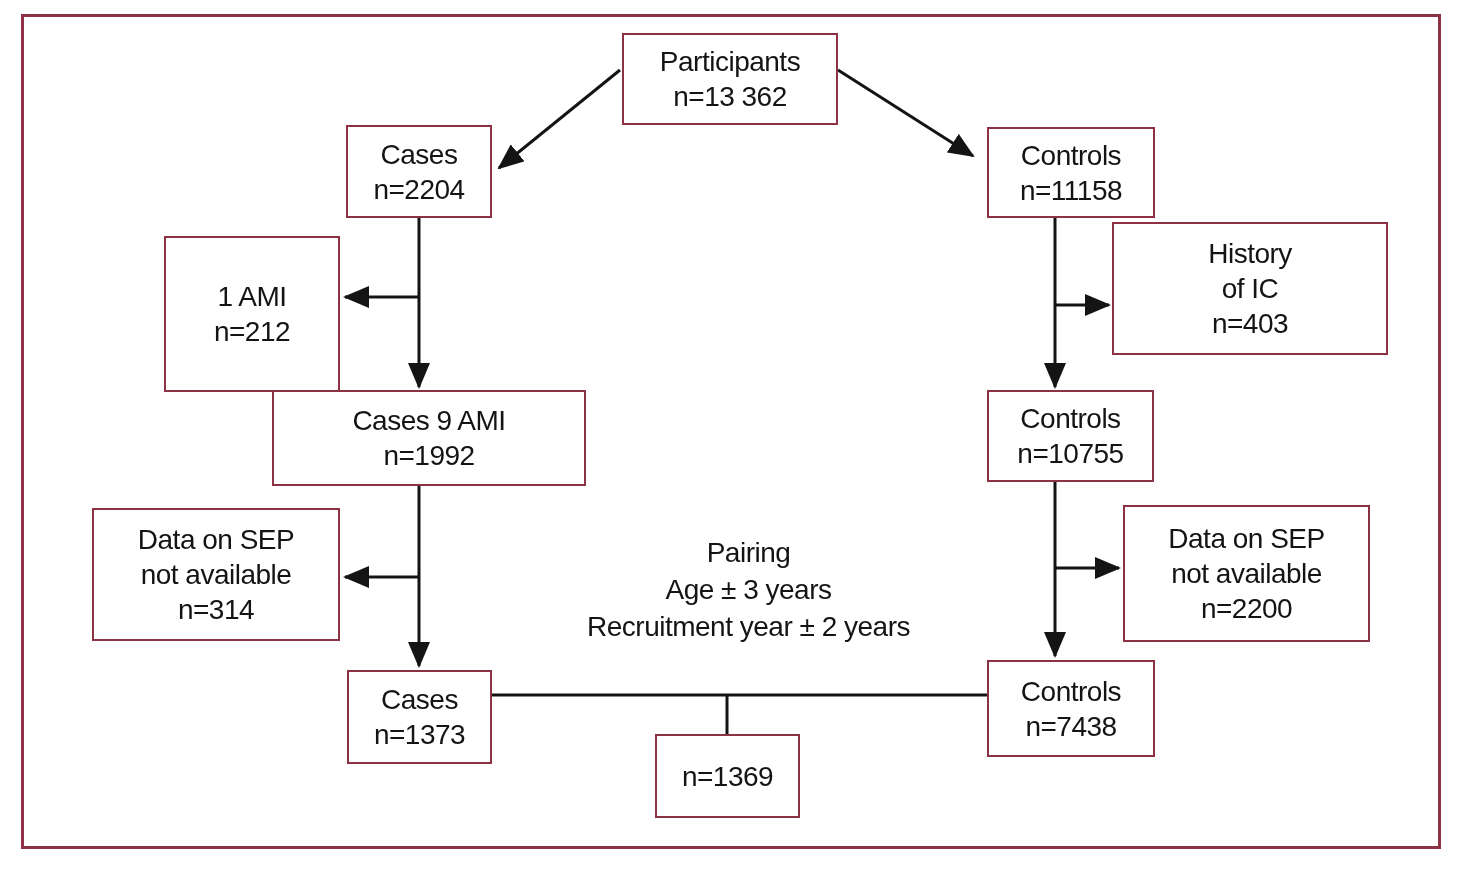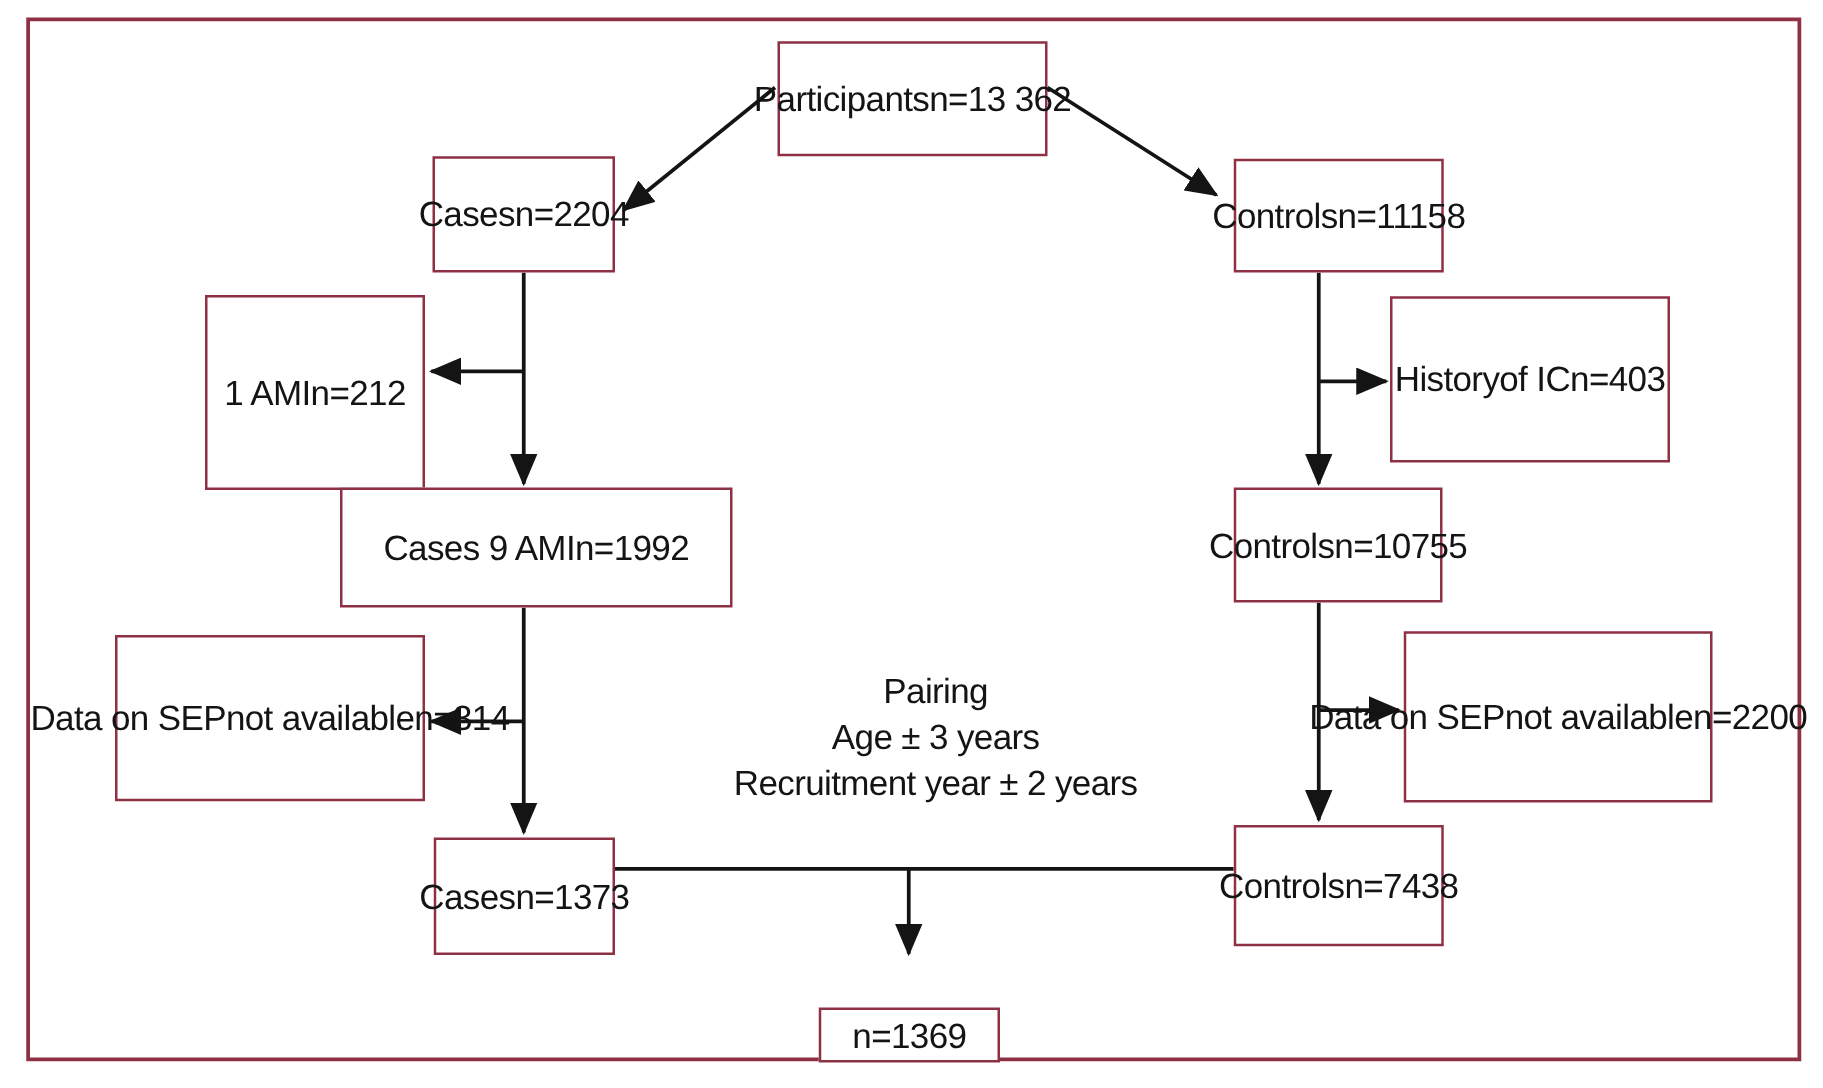--- a/index.html
+++ b/index.html
@@ -25,21 +25,21 @@
     border: 3px solid #8e3145;
     box-sizing: border-box;
     background: #ffffff;
   }
   .box {
     position: absolute;
     border: 2px solid #8e3145;
     box-sizing: border-box;
     background: #ffffff;
     display: flex;
-    flex-direction: row;
+    flex-direction: column;
     align-items: center;
     justify-content: center;
     text-align: center;
     font-size: 28px;
     line-height: 35px;
     letter-spacing: -0.5px;
     z-index: 2;
   }
   .box span { display: block; white-space: nowrap; }
   #pairing-note {
@@ -107,21 +107,21 @@
   <div class="box" style="left:987px;top:127px;width:168px;height:91px">
     <span>Controls</span>
     <span>n=11158</span>
   </div>
 
   <div class="box" style="left:164px;top:236px;width:176px;height:156px">
     <span>1 AMI</span>
     <span>n=212</span>
   </div>
 
-  <div class="box" style="left:1112px;top:237px;width:224px;height:133px">
+  <div class="box" style="left:1112px;top:222px;width:276px;height:133px">
     <span>History</span>
     <span>of IC</span>
     <span>n=403</span>
   </div>
 
   <div class="box" style="left:272px;top:390px;width:314px;height:96px">
     <span>Cases 9 AMI</span>
     <span>n=1992</span>
   </div>
 
@@ -145,21 +145,21 @@
   <div class="box" style="left:347px;top:670px;width:145px;height:94px">
     <span>Cases</span>
     <span>n=1373</span>
   </div>
 
   <div class="box" style="left:987px;top:660px;width:168px;height:97px">
     <span>Controls</span>
     <span>n=7438</span>
   </div>
 
-  <div class="box" style="left:655px;top:806px;width:145px;height:44px">
+  <div class="box" style="left:655px;top:734px;width:145px;height:84px">
     <span>n=1369</span>
   </div>
 
   <div id="pairing-note">
     <span>Pairing</span>
     <span>Age ± 3 years</span>
     <span>Recruitment year ± 2 years</span>
   </div>
 </div>
 

